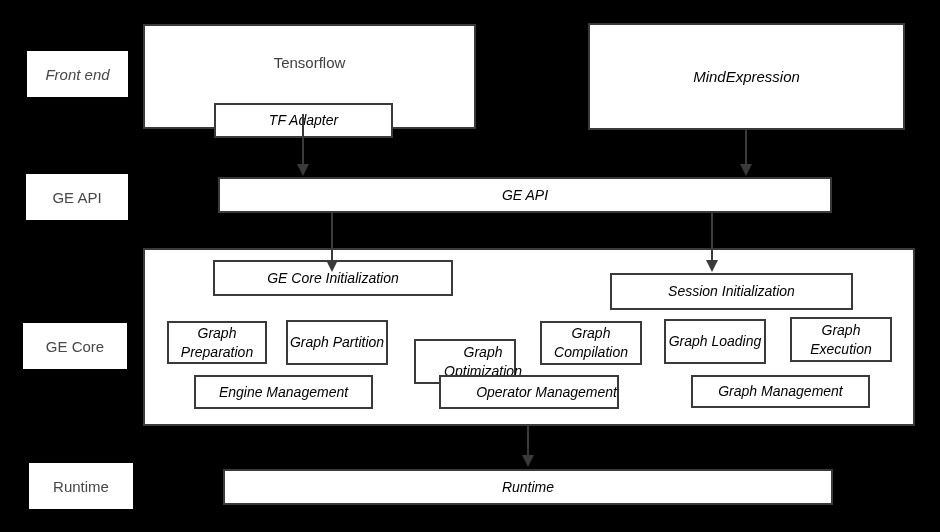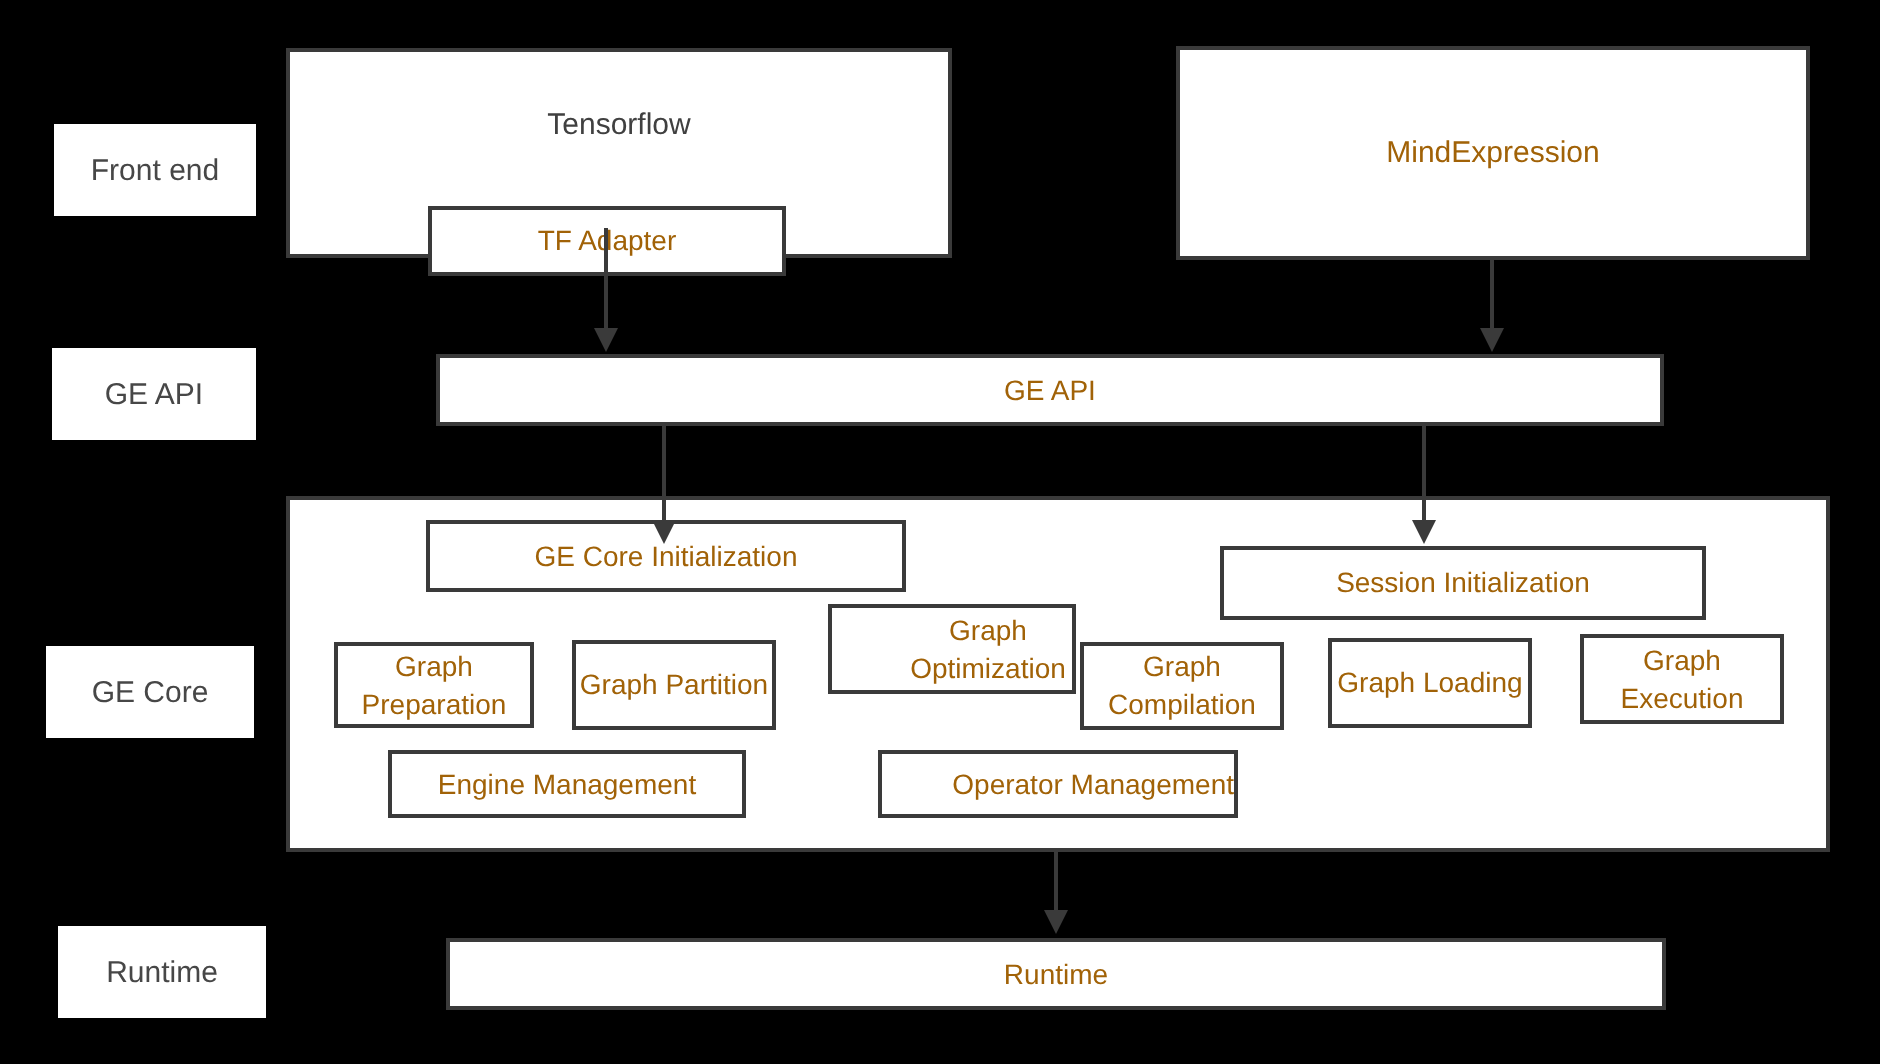--- a/index.html
+++ b/index.html
@@ -13,27 +13,28 @@
     height: 532px;
     background: #000000;
     font-family: "Liberation Sans", "DejaVu Sans", sans-serif;
     overflow: hidden;
   }
   .box {
     position: absolute;
     box-sizing: border-box;
     background: #ffffff;
     border: 2px solid #3a3a3a;
-    color: #a16207;
+    color: #000000;
     font-size: 14px;
     display: flex;
     align-items: center;
     justify-content: center;
     text-align: center;
     line-height: 19px;
+    font-style: italic;
   }
   .side-label {
     position: absolute;
     box-sizing: border-box;
     background: #ffffff;
     color: #474747;
     font-size: 15px;
     display: flex;
     align-items: center;
     justify-content: center;
@@ -74,21 +75,21 @@
     border-left: 6px solid transparent;
     border-right: 6px solid transparent;
     border-top: 12px solid #3a3a3a;
   }
 </style>
 </head>
 <body>
 
 <div id="canvas">
 
-  <div class="side-label" style="left:27px; top:62px; width:101px; height:46px;">
+  <div class="side-label" style="left:27px; top:51px; width:101px; height:46px;font-style:italic;">
     <span>Front end</span>
   </div>
   <div class="side-label" style="left:26px; top:174px; width:102px; height:46px;">
     <span>GE API</span>
   </div>
   <div class="side-label" style="left:23px; top:323px; width:104px; height:46px;">
     <span>GE Core</span>
   </div>
   <div class="side-label" style="left:29px; top:463px; width:104px; height:46px;">
     <span>Runtime</span>
@@ -116,38 +117,41 @@
   <div class="box" style="left:589px; top:273px; width:243px; height:37px;margin-left:21px;">
     <span>Session Initialization</span>
   </div>
 
   <div class="box" style="left:167px; top:321px; width:100px; height:43px;">
     <span>Graph Preparation</span>
   </div>
   <div class="box" style="left:286px; top:320px; width:102px; height:45px;">
     <span>Graph Partition</span>
   </div>
-  <div class="box" style="left:414px; top:302px; width:124px; height:45px;padding-left:36px;">
+  <div class="box" style="left:414px; top:339px; width:102px; height:45px;padding-left:36px;">
     <span>Graph Optimization</span>
   </div>
   <div class="box" style="left:540px; top:321px; width:102px; height:44px;justify-content:flex-end;">
     <span>Graph Compilation</span>
   </div>
   <div class="box" style="left:664px; top:319px; width:102px; height:45px;">
     <span>Graph Loading</span>
   </div>
   <div class="box" style="left:790px; top:317px; width:102px; height:45px;">
     <span>Graph Execution</span>
   </div>
 
   <div class="box" style="left:194px; top:375px; width:179px; height:34px;">
     <span>Engine Management</span>
   </div>
   <div class="box" style="left:439px; top:375px; width:180px; height:34px;justify-content:flex-end;">
     <span>Operator Management</span>
+  </div>
+  <div class="box" style="left:691px; top:375px; width:179px; height:33px;">
+    <span>Graph Management</span>
   </div>
 
   <div class="box" style="left:223px; top:469px; width:610px; height:36px;">
     <span>Runtime</span>
   </div>
 
   <div class="arrow" style="left:297px; top:114px; height:62px;">
     <div class="stem"></div>
     <div class="head"></div>
   </div>

